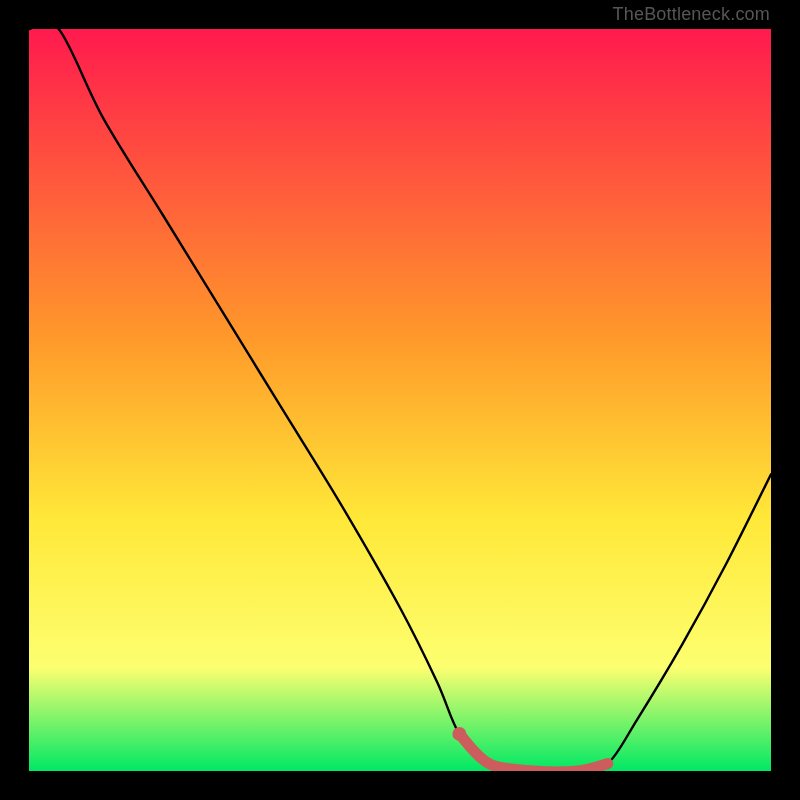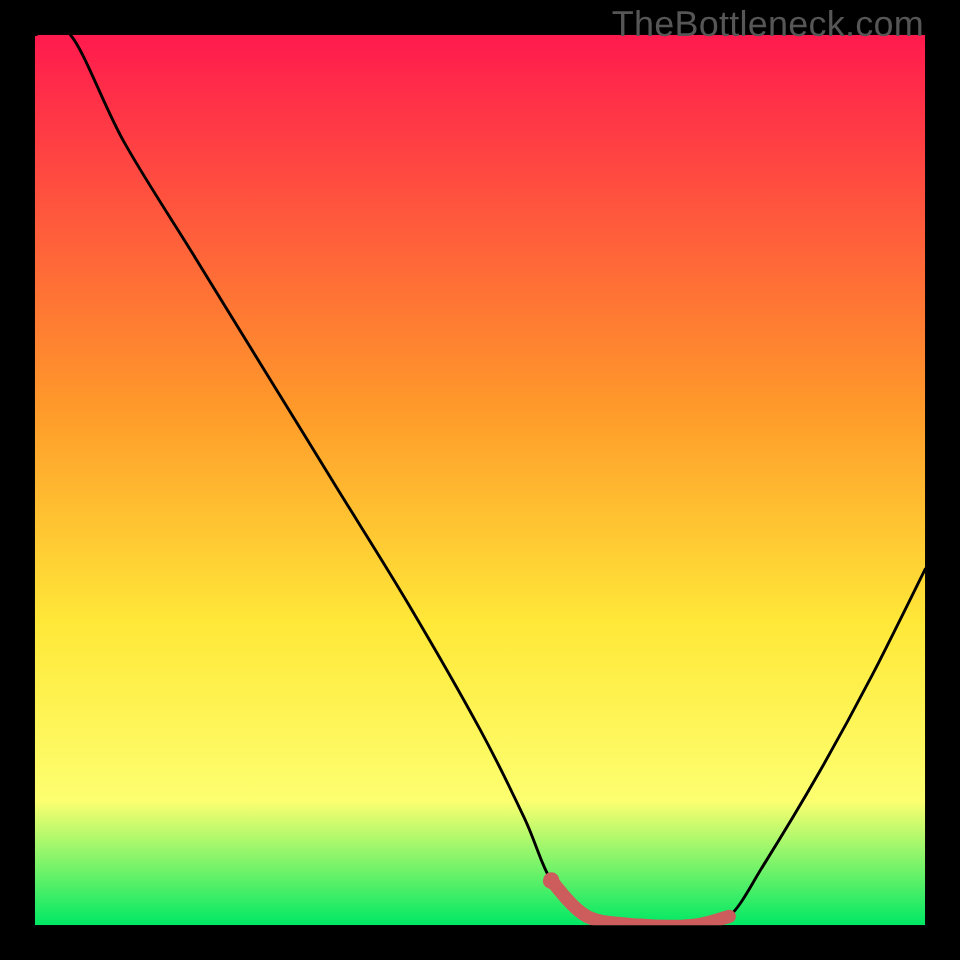--- a/index.html
+++ b/index.html
@@ -23,21 +23,21 @@
     left: 29px;
     top: 29px;
     width: 742px;
     height: 742px;
   }
   .watermark {
     position: absolute;
     top: 4px;
     right: 30px;
     font-family: Arial, Helvetica, sans-serif;
-    font-size: 30px;
+    font-size: 18px;
     font-weight: 500;
     color: #565656;
     letter-spacing: 0.2px;
   }
   svg { display: block; }
 </style>
 </head>
 <body>
 
 <div class="frame">

